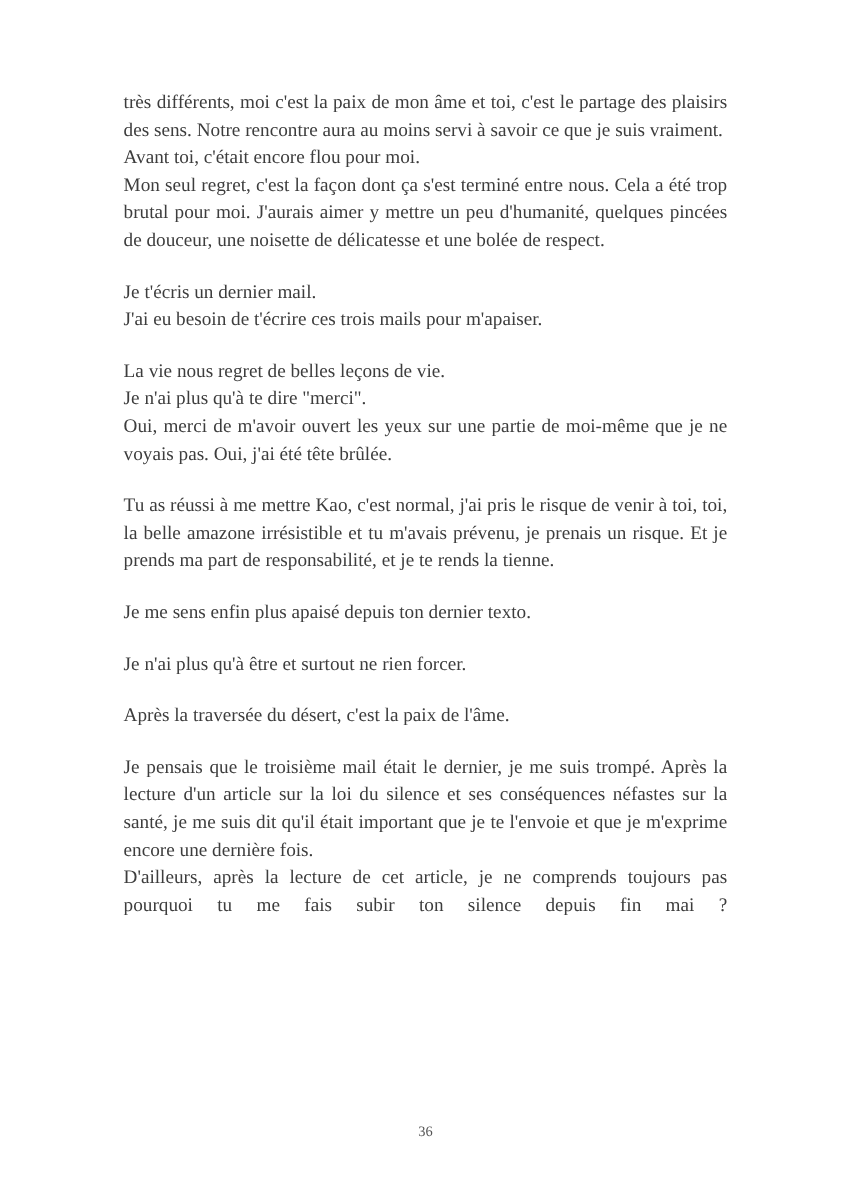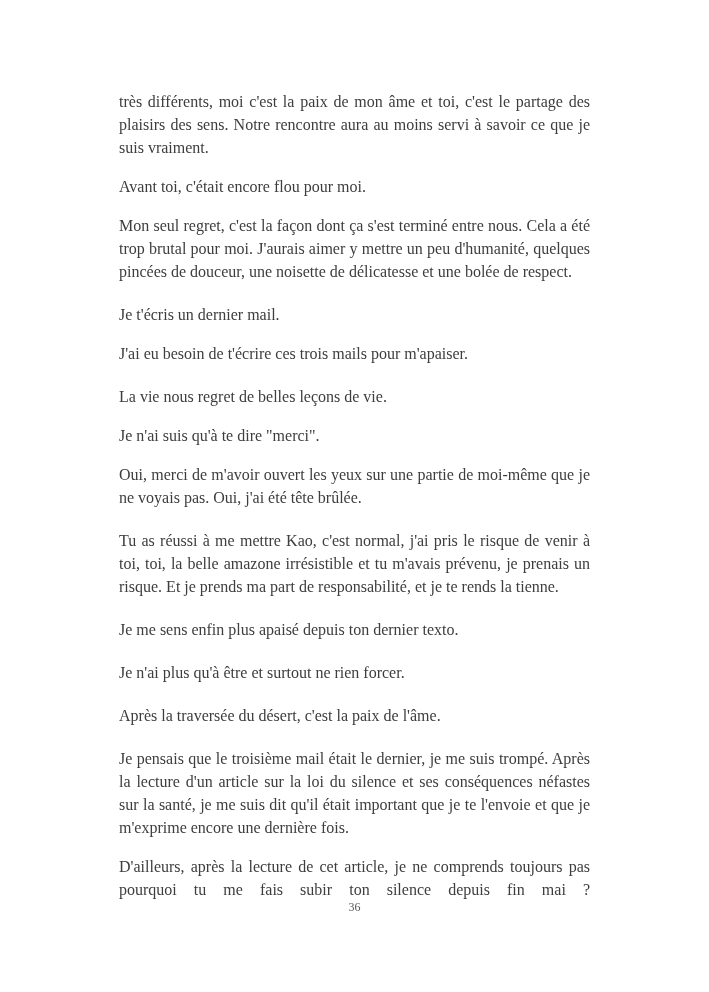--- a/index.html
+++ b/index.html
@@ -15,52 +15,52 @@
   }
   .text-column {
     position: absolute;
     left: 103px;
     top: 74px;
     width: 503px;
     font-size: 16px;
     line-height: 23px;
   }
   .text-column p {
-    margin: 16px;
+    margin: 0;
     text-align: justify;
   }
   p.gap { margin-top: 20px; }
   p.heading { font-weight: bold; }
   p.spread-last { text-align-last: justify; }
   .page-footer {
     position: absolute;
     left: 0;
     right: 0;
-    top: 900px;
+    top: 936px;
     text-align: center;
     font-size: 12px;
     color: #555555;
   }
 </style>
 </head>
 <body>
 
 <div class="page">
 
   <div class="text-column">
     <p class="para">très différents, moi c'est la paix de mon âme et toi, c'est le partage des plaisirs des sens. Notre rencontre aura au moins servi à savoir ce que je suis vraiment.</p>
     <p class="para">Avant toi, c'était encore flou pour moi.</p>
     <p class="para">Mon seul regret, c'est la façon dont ça s'est terminé entre nous. Cela a été trop brutal pour moi. J'aurais aimer y mettre un peu d'humanité, quelques pincées de douceur, une noisette de délicatesse et une bolée de respect.</p>
 
 
     <p class="para gap">Je t'écris un dernier mail.</p>
     <p class="para">J'ai eu besoin de t'écrire ces trois mails pour m'apaiser.</p>
 
     <p class="para gap">La vie nous regret de belles leçons de vie.</p>
-    <p class="para">Je n'ai suis qu'à te dire "merci".</p>
+    <p class="para">Je n'ai plus qu'à te dire "merci".</p>
     <p class="para">Oui, merci de m'avoir ouvert les yeux sur une partie de moi-même que je ne voyais pas. Oui, j'ai été tête brûlée.</p>
 
     <p class="para gap">Tu as réussi à me mettre Kao, c'est normal, j'ai pris le risque de venir à toi, toi, la belle amazone irrésistible et tu m'avais prévenu, je prenais un risque. Et je prends ma part de responsabilité, et je te rends la tienne.</p>
 
     <p class="para gap">Je me sens enfin plus apaisé depuis ton dernier texto.</p>
 
     <p class="para gap">Je n'ai plus qu'à être et surtout ne rien forcer.</p>
 
     <p class="para gap">Après la traversée du désert, c'est la paix de l'âme.</p>
 

